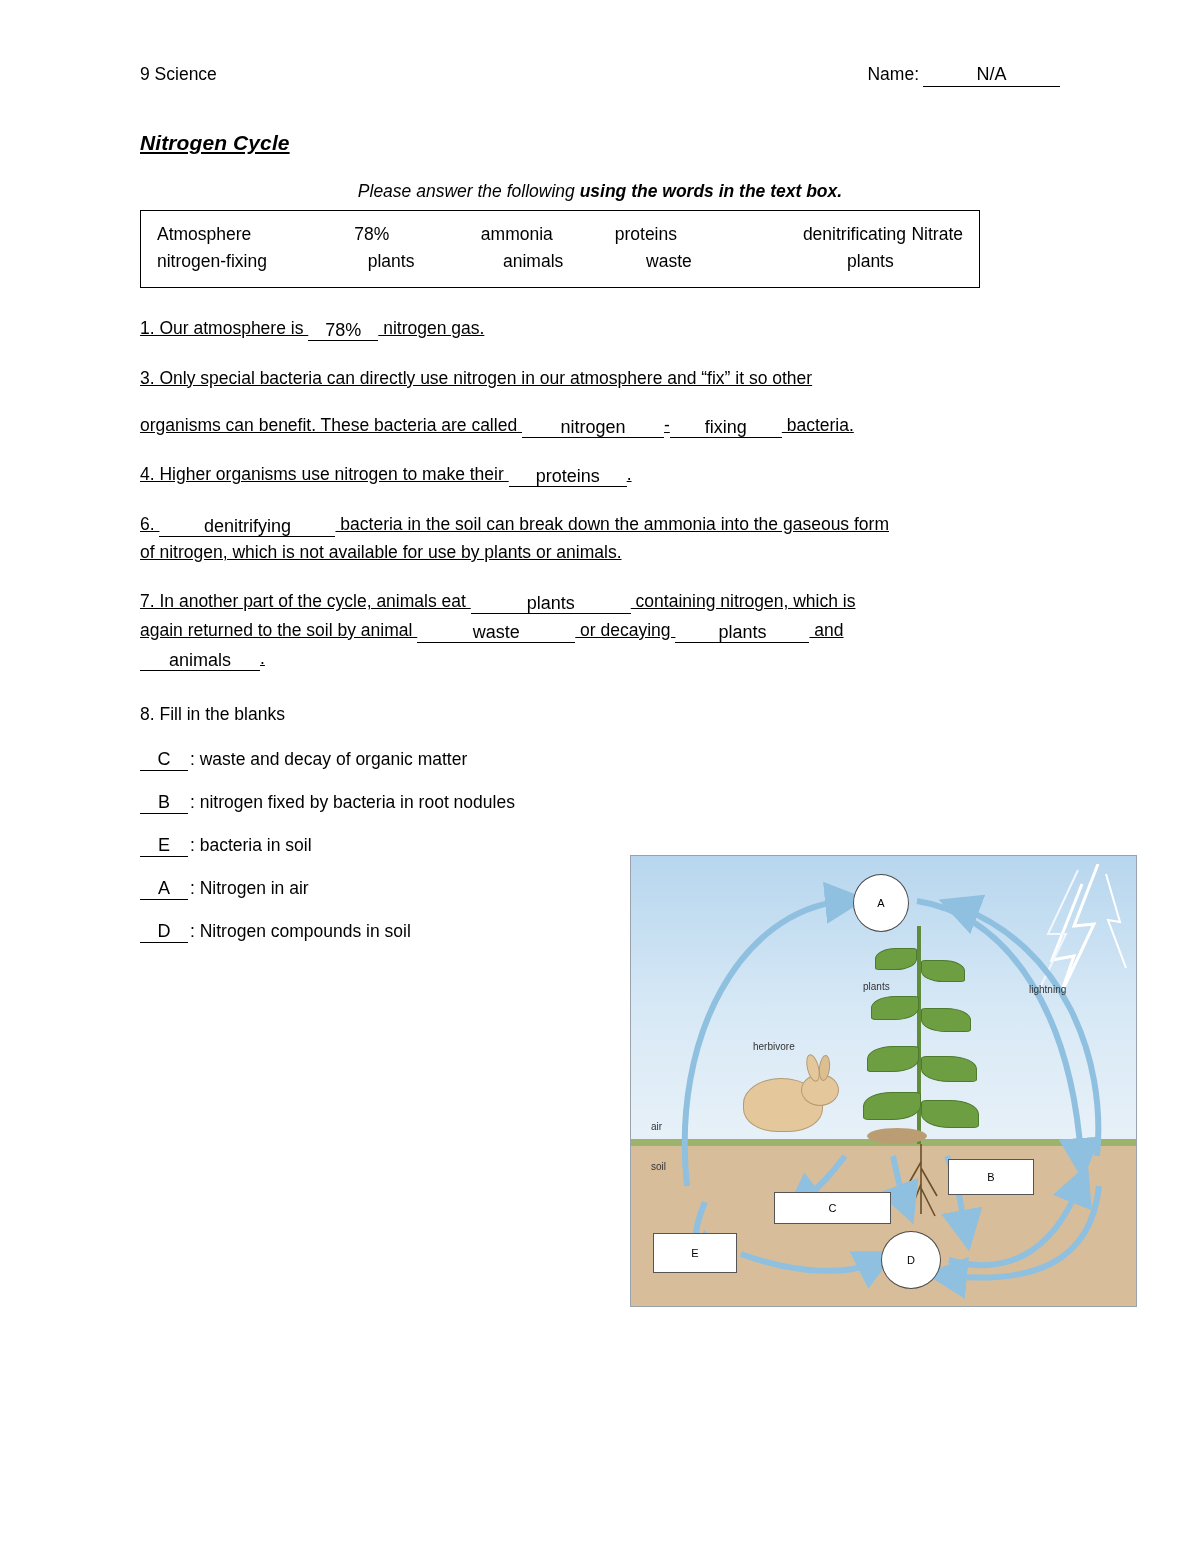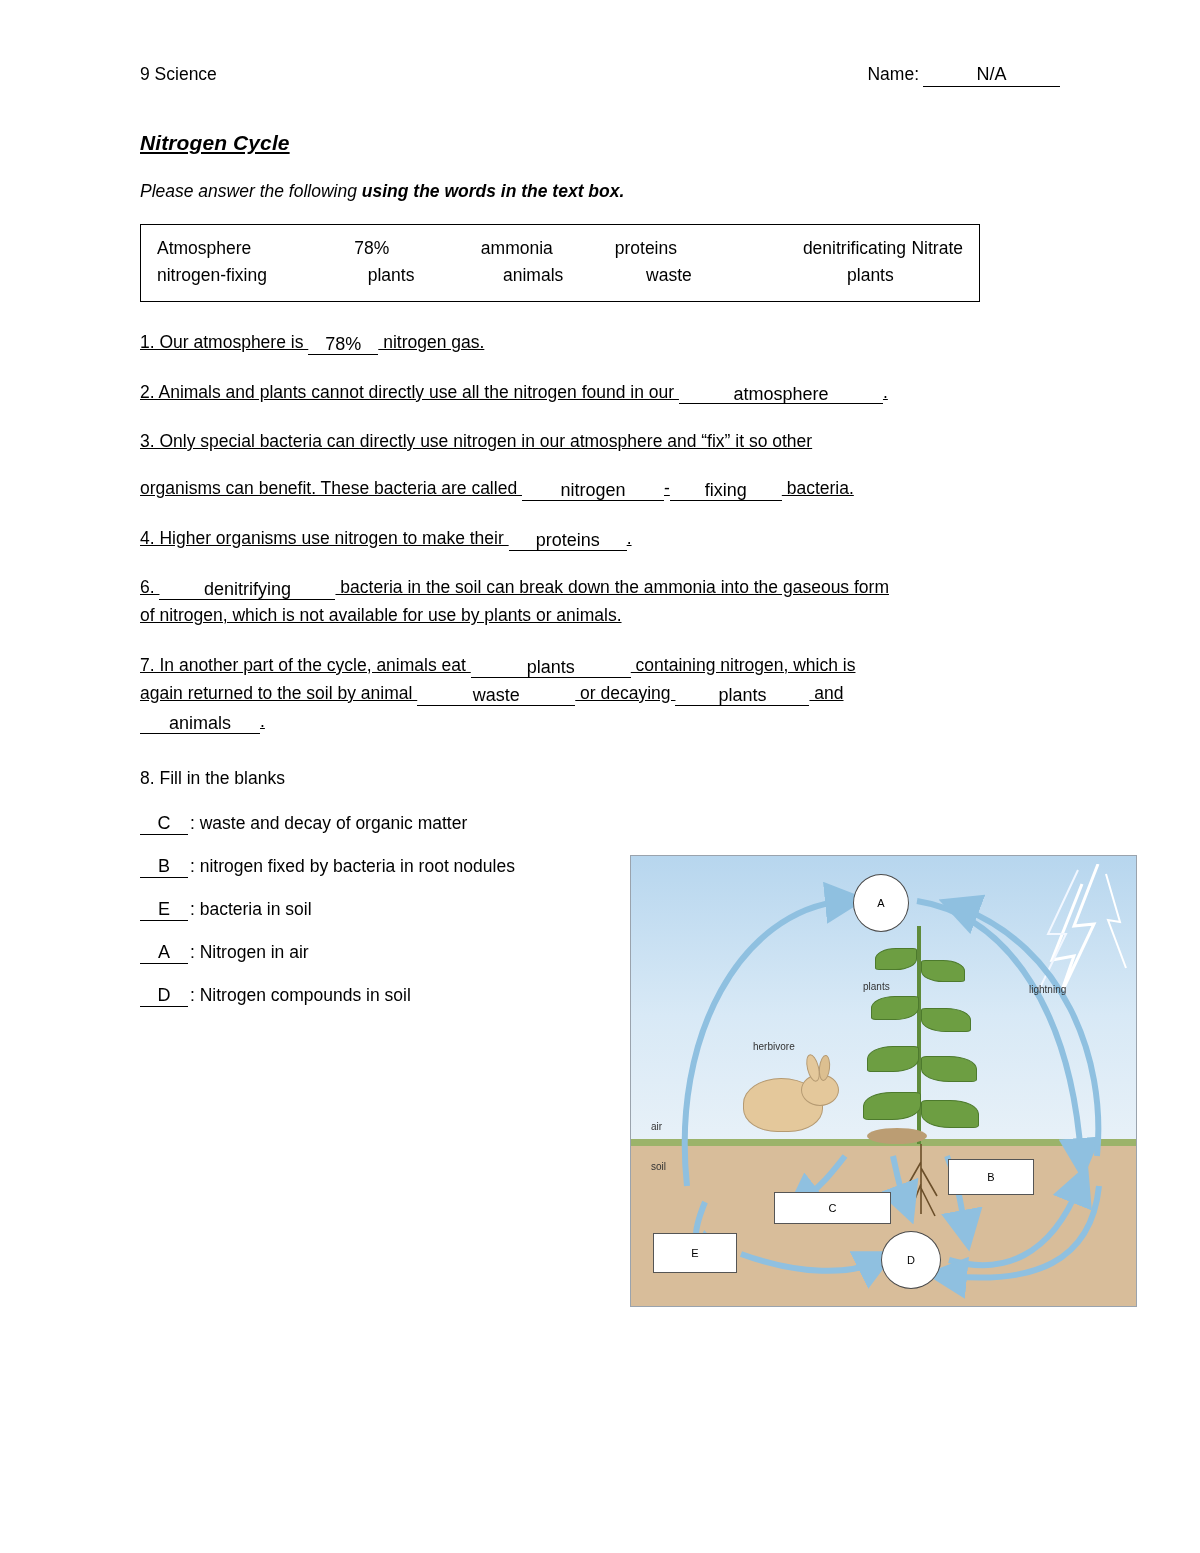--- a/index.html
+++ b/index.html
@@ -58,21 +58,22 @@
     font-weight: bold;
     text-decoration: underline;
     margin: 0 0 26px 0;
     letter-spacing: 0.1px;
     font-style: italic;
   }
 
   .instruction {
     font-size: 17.5px;
     font-style: italic;
-    margin: 0 0 22px 0;
+    margin: 0 0 8px 0;
+    text-align: center;
   }
   .instruction b { font-weight: bold; }
 
   
   .wordbank {
     border: 1.6px solid #000;
     padding: 10px 16px 12px 16px;
     margin-bottom: 26px;
     width: 840px;
     box-sizing: border-box;
@@ -337,23 +338,20 @@
         <span class="wb-c3">animals</span>
         <span class="wb-c4">waste</span>
         <span class="wb-c5">plants</span>
       </div>
     </div>
 
     <p class="q">
       <span>1. Our atmosphere is </span><span class="blank b-78 ans">78%</span><span> nitrogen gas.</span>
     </p>
 
-    <p class="q">
-      <span>2. Animals and plants cannot directly use all the nitrogen found in our </span><span class="blank b-atmos ans">atmosphere</span><span>.</span>
-    </p>
 
     <p class="q">
       <span>3. Only special bacteria can directly use nitrogen in our atmosphere and “fix” it so other</span><br>
       <span>organisms can benefit. These bacteria are called </span><span class="blank b-nitrogen ans">nitrogen</span><span>-</span><span class="blank b-fixing ans">fixing</span><span> bacteria.</span>
     </p>
 
     <p class="q">
       <span>4. Higher organisms use nitrogen to make their </span><span class="blank b-proteins ans">proteins</span><span>.</span>
     </p>
 

